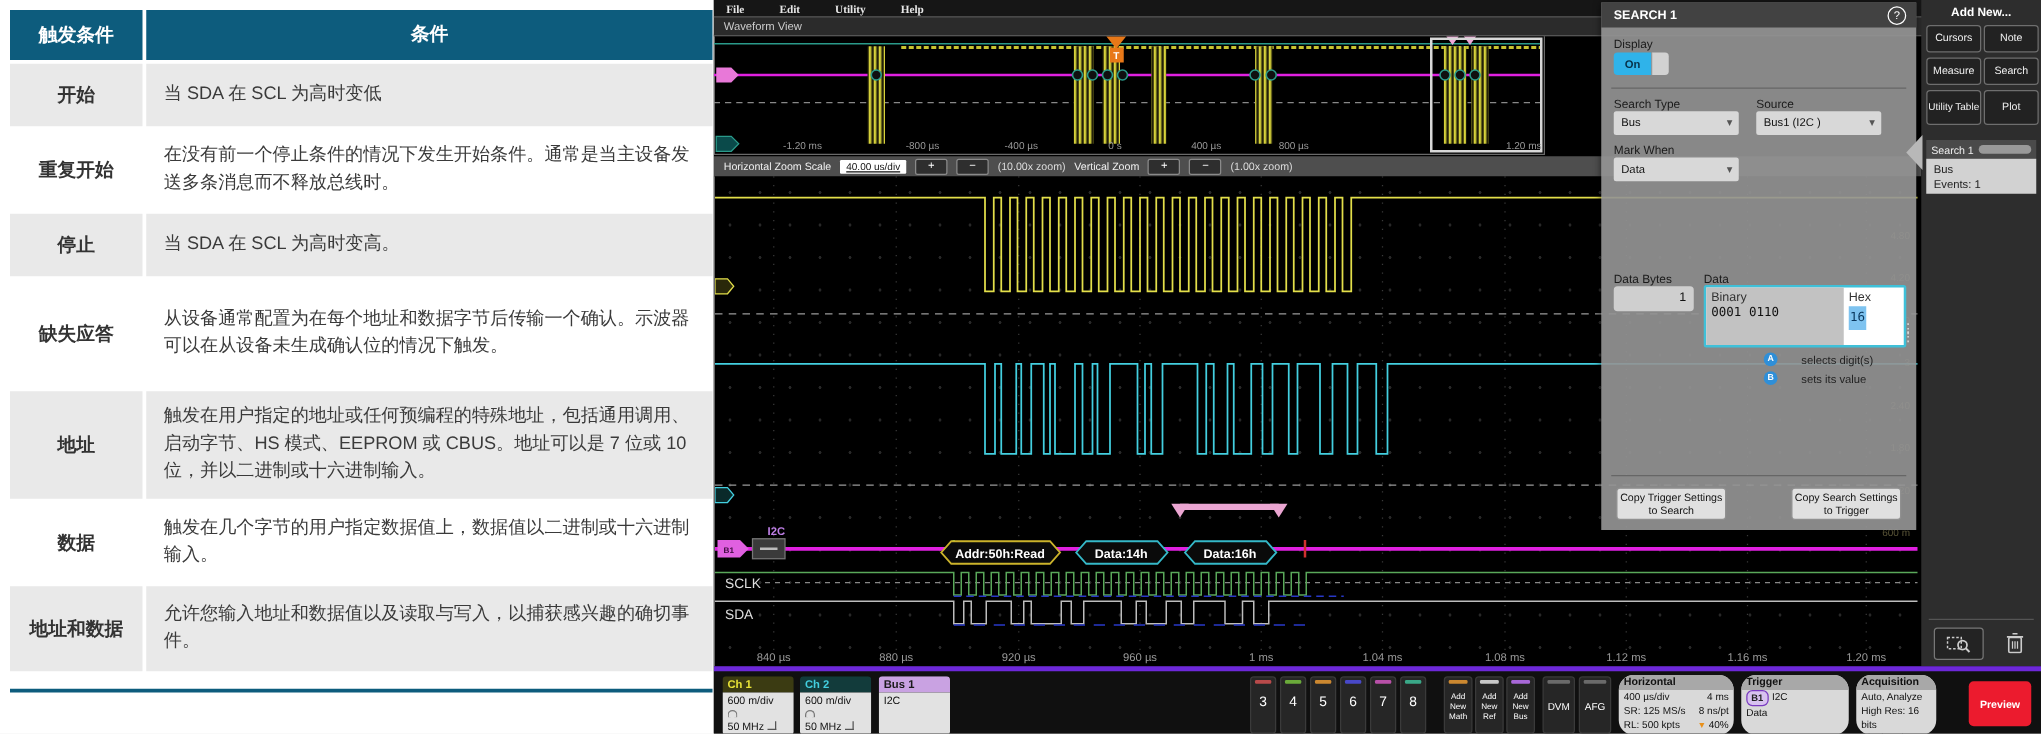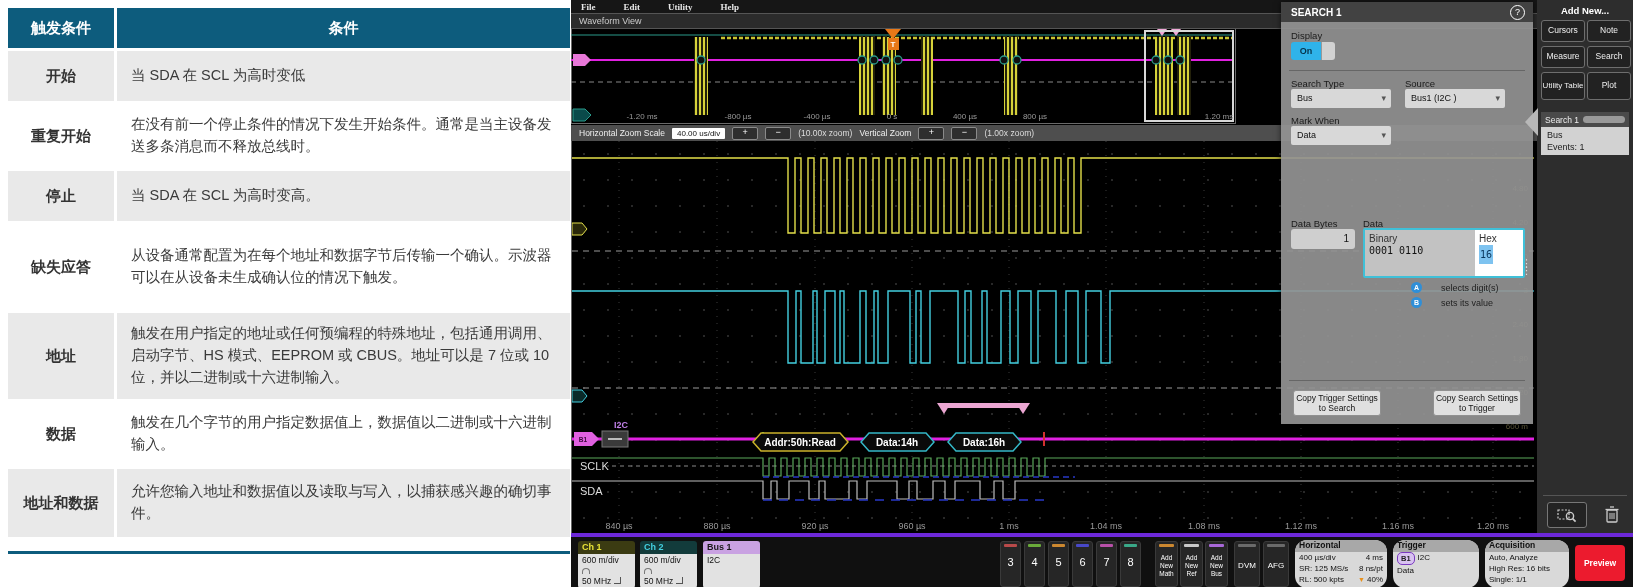--- a/index.html
+++ b/index.html
@@ -22,21 +22,21 @@
   .menubar{position:absolute;left:0;top:0;width:100%;height:13px;background:#161616;
        display:flex;align-items:center;gap:28px;padding-left:10px;z-index:2;}
   .menubar span{font-size:9px;font-weight:bold;color:#e6e6e6;font-family:Liberation Serif, serif;}
   .tabbar{position:absolute;left:0;top:13px;width:100%;height:14px;background:#2b2b2b;
        border-top:1px solid #555;border-bottom:1px solid #555;display:flex;align-items:center;z-index:2;}
   .tabbar span{font-size:9px;color:#cccccc;padding-left:8px;}
   .overview{position:absolute;left:0;top:27px;width:966px;height:98px;background:#000;}
   .zoombar{position:absolute;left:0;top:125px;width:966px;height:16px;background:#4e4e4e;
        display:flex;align-items:center;gap:7px;padding-left:8px;box-sizing:border-box;z-index:1;}
   .zoombar .zlabel{font-size:8.5px;color:#f0f0f0;}
-  .zoombar .zval{background:#fff;color:#111;font-size:8px;padding:1px 5px;border-radius:1px;}
+  .zoombar .zval{background:#fff;color:#111;font-size:8px;padding:1px 5px;border-radius:1px;text-decoration:underline;}
   .zoombar .zbtn{width:24px;height:11px;background:#2e2e2e;border:1px solid #8a8a8a;border-radius:2px;
        color:#fff;font-size:9px;line-height:9px;text-align:center;}
   .zoombar .zinfo{font-size:8.5px;color:#dddddd;}
   .mainwave{position:absolute;left:0;top:141px;width:966px;height:392px;background:#000;
        background-image:radial-gradient(circle,#282828 1px,transparent 1.4px);
        background-size:24px 26px;border-left:1px solid #666;}
   .bottombar{position:absolute;left:0;top:533px;width:100%;height:54px;background:#101010;
        border-top:4px solid #6d28d9;z-index:8;}
   
   .spanel{position:absolute;left:710px;top:2px;width:252px;height:422px;z-index:5;
@@ -463,21 +463,21 @@
       <div class="infopanel" style="left:822px;width:86px">
         <div class="iphead">Trigger</div>
         <div class="iprow" style="justify-content:flex-start">
             <span class="b1badge">B1</span>
             <span>I2C</span>
           </div>
         <div class="iprow" style="justify-content:flex-start">
             <span>Data</span>
           </div>
       </div>
-      <div class="infopanel" style="left:914px;width:84px">
+      <div class="infopanel" style="left:914px;width:64px">
         <div class="iphead">Acquisition</div>
         <div class="iprow" style="justify-content:flex-start">
             <span>Auto,  Analyze</span>
           </div>
         <div class="iprow" style="justify-content:flex-start">
             <span>High Res: 16 bits</span>
           </div>
         <div class="iprow" style="justify-content:flex-start">
             <span>Single: 1/1</span>
           </div>

